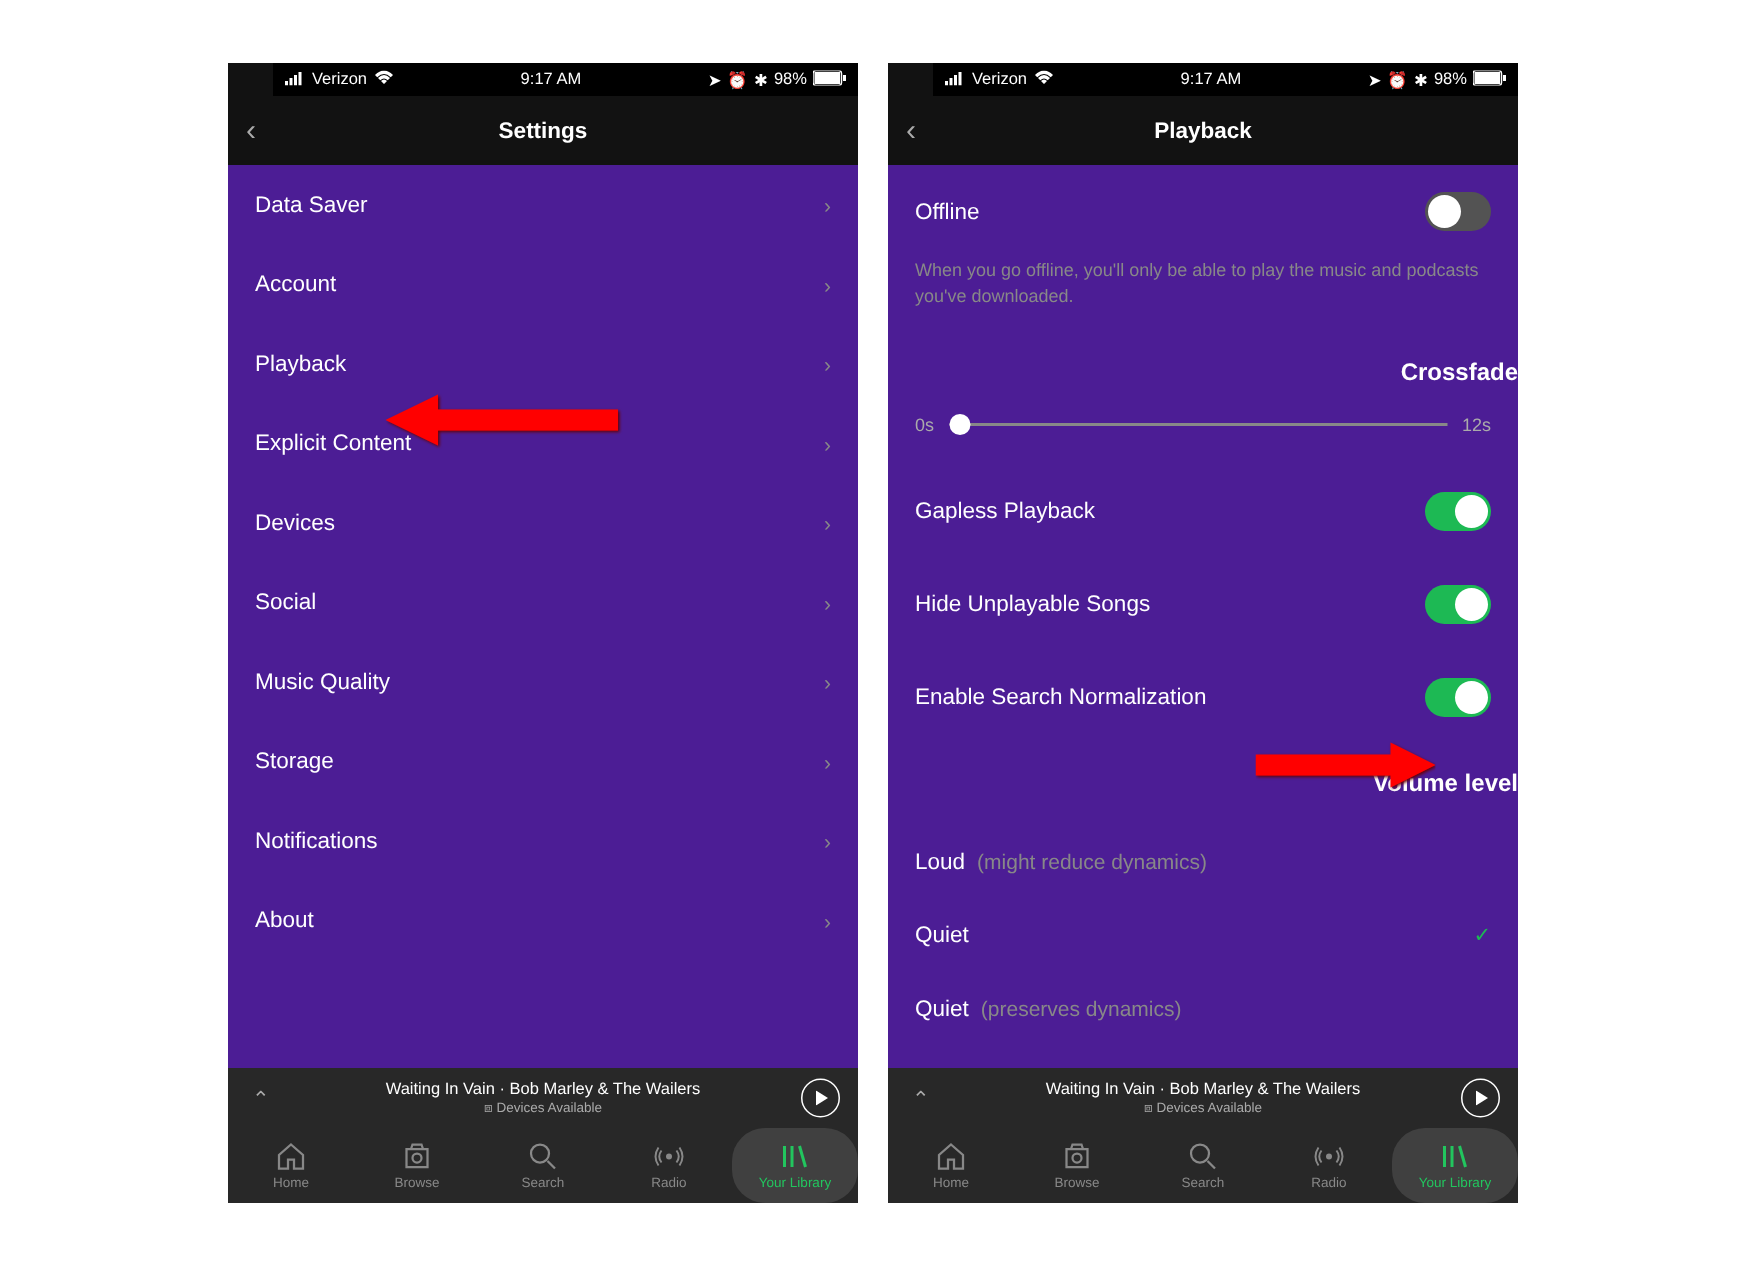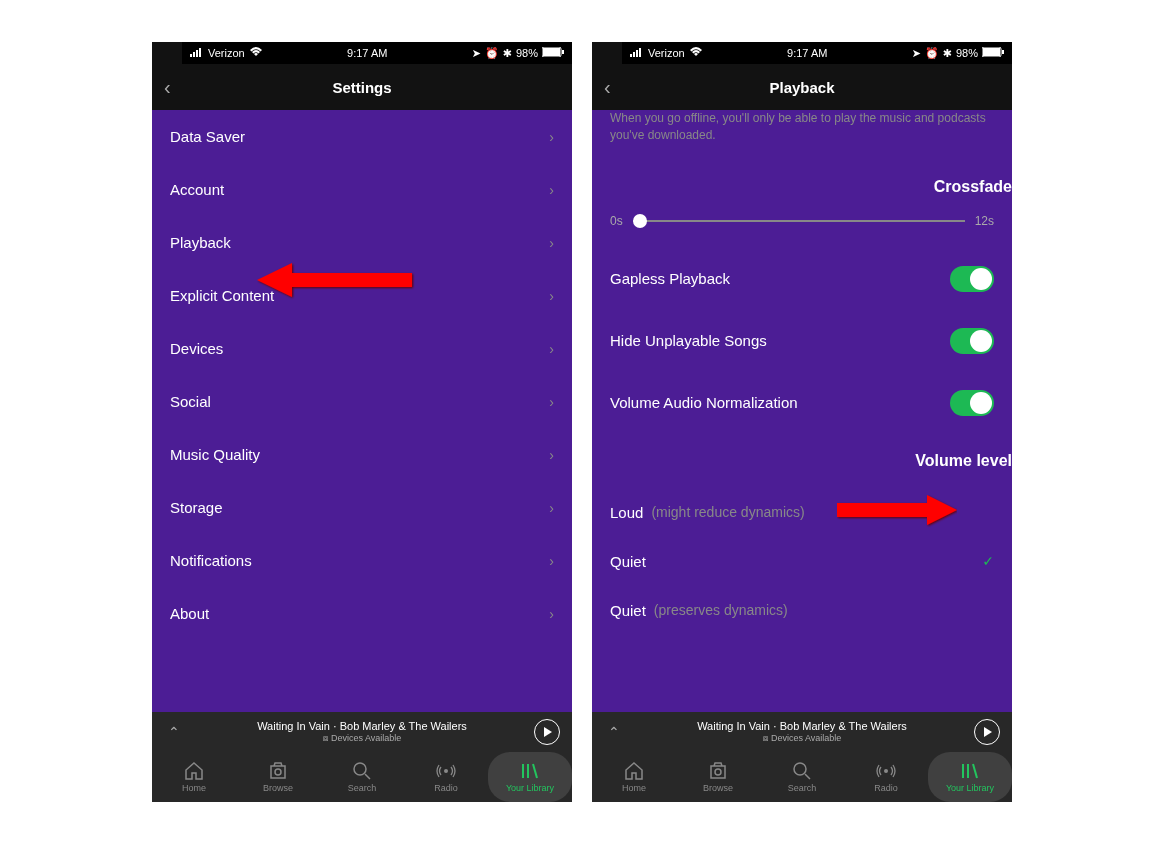--- a/index.html
+++ b/index.html
@@ -447,20 +447,26 @@
       </span>
     </div>
   </div>
 
   <div class="header">
     <span class="back-btn">‹</span>
     <span class="header-title">Playback</span>
   </div>
 
   <div class="content">
+    <div class="setting-row">
+      <span class="setting-label">Offline</span>
+      <div class="toggle off">
+          <div class="toggle-knob"></div>
+        </div>
+    </div>
     <div class="subtitle">When you go offline, you'll only be able to play the music and podcasts you've downloaded.</div>
 
     <div class="section-title">Crossfade</div>
     <div class="slider-container">
       <span class="slider-label">0s</span>
       <div class="slider-track">
         <div class="slider-thumb"></div>
       </div>
       <span class="slider-label">12s</span>
     </div>
@@ -471,21 +477,21 @@
           <div class="toggle-knob"></div>
         </div>
     </div>
     <div class="setting-row">
       <span class="setting-label">Hide Unplayable Songs</span>
       <div class="toggle on">
           <div class="toggle-knob"></div>
         </div>
     </div>
     <div class="setting-row">
-      <span class="setting-label">Volume Audio Normalization</span>
+      <span class="setting-label">Enable Search Normalization</span>
       <div class="toggle on">
           <div class="toggle-knob"></div>
         </div>
     </div>
 
     <div class="section-title">Volume level</div>
     <div class="volume-row">
       <span class="volume-label">Loud</span>
       <span class="volume-hint">(might reduce dynamics)</span>
     </div>

